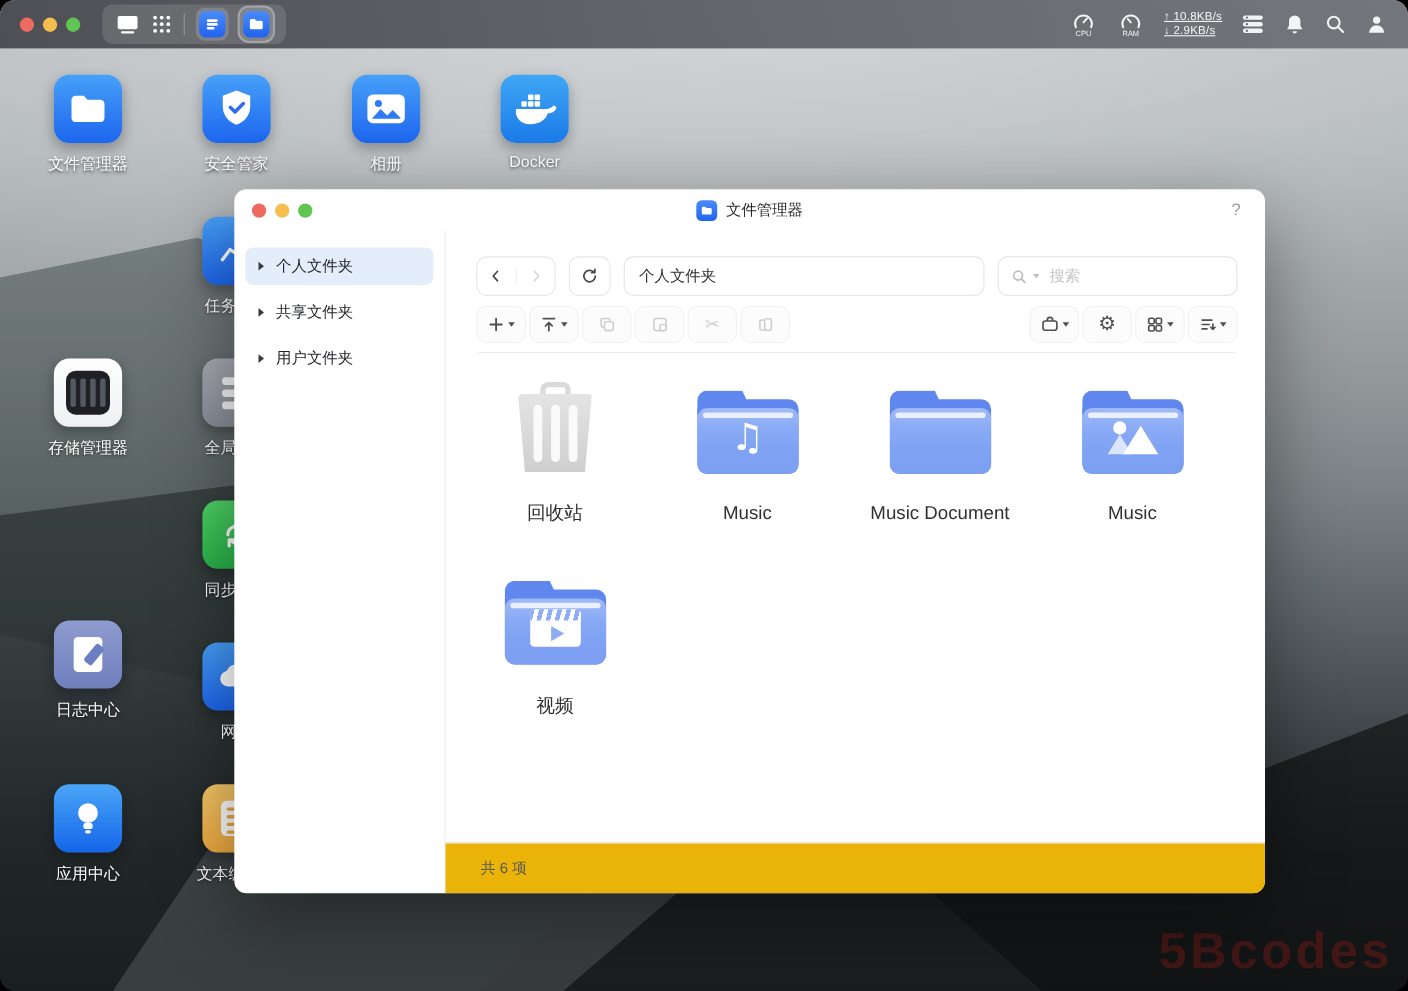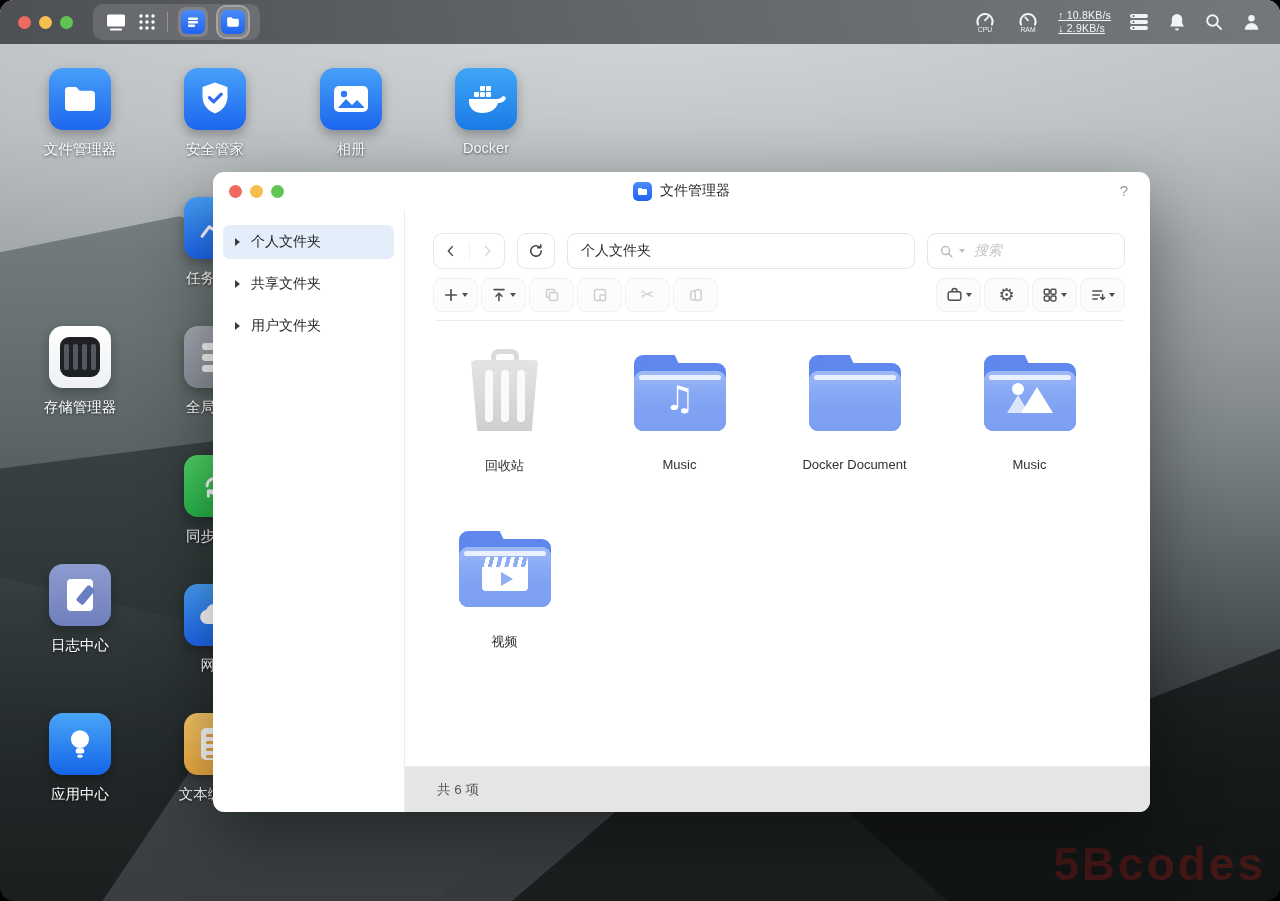--- a/index.html
+++ b/index.html
@@ -77,36 +77,36 @@
   .side-item.selected { background:#e4eefb; }
   .caret-right { width:0; height:0; border-top:4px solid transparent; border-bottom:4px solid transparent; border-left:5.5px solid #3a3c40; }
   .main { flex:1; padding:23px 25px 0 28px; display:flex; flex-direction:column; }
   .navrow { display:flex; gap:12px; height:36px; }
   .btn-group { width:72px; border:1px solid #e7e7e8; border-radius:9px; display:flex; align-items:center; }
   .btn-group .half { flex:1; display:flex; align-items:center; justify-content:center; cursor:pointer; }
   .btn-group .sep { width:1px; height:16px; background:#efefef; }
   .icon-btn { width:38px; border:1px solid #e7e7e8; border-radius:9px; display:flex; align-items:center; justify-content:center; cursor:pointer; }
   .path-field { flex:1; border:1px solid #e5e5e6; border-radius:9px; display:flex; align-items:center;
     padding:0 13px; font-size:14px; color:#2e2e31; }
-  .search-box { width:198px; border:1px solid #e5e5e6; border-radius:9px; display:flex; align-items:center;
-    gap:5px; padding:0 11px; cursor:text;font-style:italic; }
+  .search-box { width:218px; border:1px solid #e5e5e6; border-radius:9px; display:flex; align-items:center;
+    gap:5px; padding:0 11px; cursor:text; }
   .search-box .ph { font-size:14px; color:#c4c5c8; margin-left:4px; }
   .caret-down { width:0; height:0; border-left:3.5px solid transparent; border-right:3.5px solid transparent; border-top:4.5px solid currentColor; }
   .actionrow { margin-top:9px; display:flex; justify-content:space-between; }
   .tgroup { display:flex; gap:3px; }
   .tb { width:45px; height:34px; border:1px solid #f1f1f2; background:#fcfcfd; border-radius:9px;
     display:flex; align-items:center; justify-content:center; gap:3px; cursor:pointer; }
   .tb.disabled { cursor:default; }
   .en { color:#4f4f52; } .dis { color:#cfcfd2; }
   .hr { margin:8px 2px 0; border-top:1px solid #ececed; }
   .grid { margin:26px 0 0 -16px; display:grid; grid-template-columns:repeat(4,175px); row-gap:46px; }
   .cell { height:130px; display:flex; flex-direction:column; align-items:center; cursor:pointer; }
   .icon-area { height:84px; display:flex; align-items:flex-end; justify-content:center; }
-  .fname { margin-top:26px; font-size:13px; color:#2f3033; }
-  .statusbar { position:absolute; left:192px; right:0; bottom:0; height:46px; background:#e5e5e5;
+  .fname { margin-top:26px; font-size:17px; color:#2f3033; }
+  .statusbar { position:absolute; left:192px; right:0; bottom:0; height:46px; background:#eab308;
     border-top:1px solid #e9e9ea; display:flex; align-items:center; padding-left:32px;
     font-size:13.5px; color:#57585c; }
 
   
   .fo { width:92px; height:76px; position:relative; }
   .fo-tab { position:absolute; left:0; top:0; width:56%; height:22px; background:#5f87ee;
     border-radius:9px 9px 0 0; clip-path:polygon(0 0,80% 0,100% 100%,0 100%); }
   .fo-backp { position:absolute; left:0; right:0; top:8px; bottom:0; background:#5f87ee; border-radius:9px; }
   .fo-front { position:absolute; left:0; right:0; top:16px; bottom:0; border-radius:9px;
     background:linear-gradient(180deg,#a0baf8 0%,#8aabf5 30%,#7fa2f3 60%,#7d9ff2 100%); }
@@ -516,21 +516,21 @@
             <div class="fname">Music</div>
           </div>
           <div class="cell">
             <div class="icon-area">
               <div class="fo">
                   <div class="fo-tab"></div>
                   <div class="fo-backp"></div>
                   <div class="fo-front"></div>
                 </div>
             </div>
-            <div class="fname">Docker Document</div>
+            <div class="fname">Music Document</div>
           </div>
           <div class="cell">
             <div class="icon-area">
               <div class="fo">
                   <div class="fo-tab"></div>
                   <div class="fo-backp"></div>
                   <div class="fo-front"></div>
                 <div class="glyph">
                     <div class="photo-g">
                       <span class="sun"></span>

